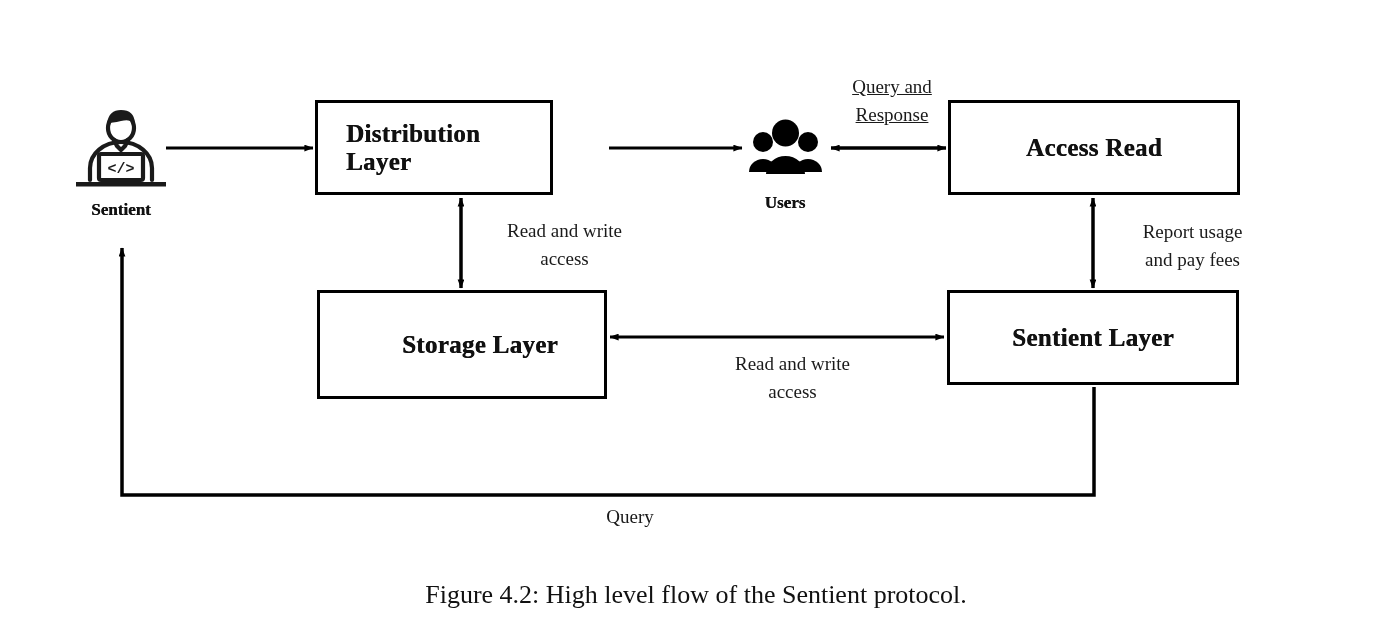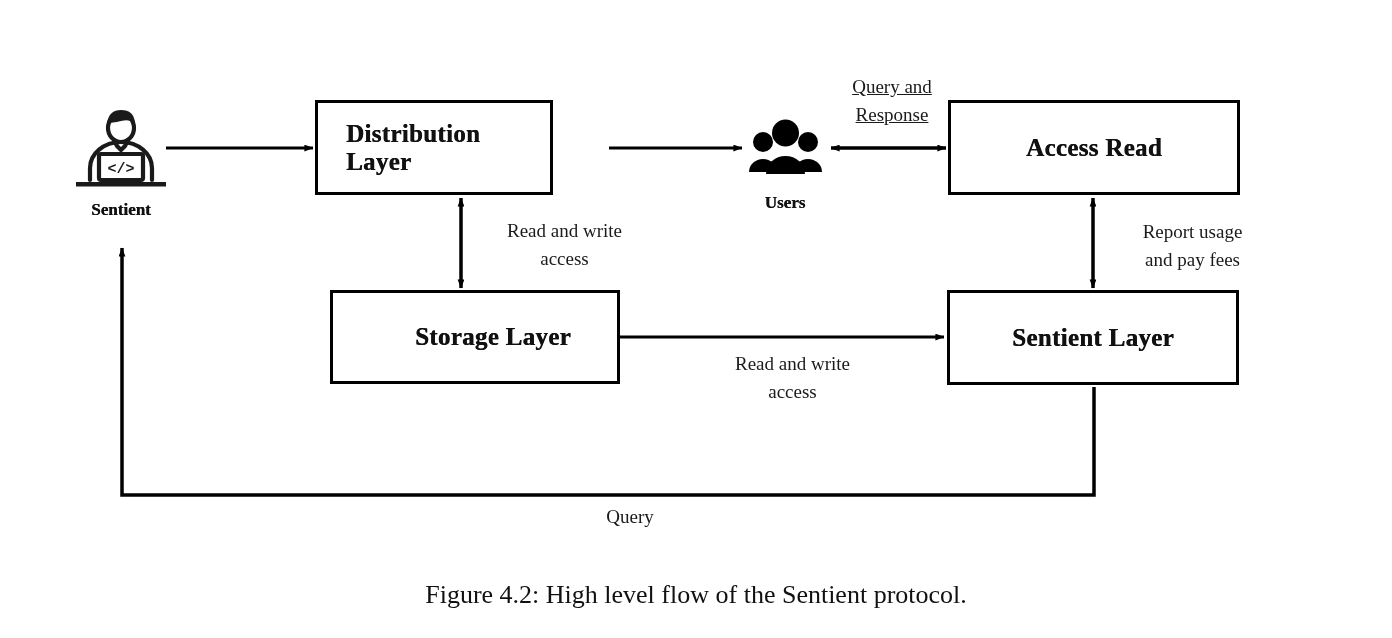--- a/index.html
+++ b/index.html
@@ -147,21 +147,21 @@
   <div class="node-caption" style="left:720px; top:193px; width:130px;">Users</div>
 
   <div class="layer-box" style="left:315px; top:100px; width:238px; height:95px;padding-left:28px;">
     <span class="layer-label">Distribution Layer</span>
   </div>
 
   <div class="layer-box" style="left:948px; top:100px; width:292px; height:95px;">
     <span class="layer-label">Access Read</span>
   </div>
 
-  <div class="layer-box" style="left:330px; top:290px; width:290px; height:94px;padding-left:36px;">
+  <div class="layer-box" style="left:317px; top:290px; width:290px; height:109px;padding-left:36px;">
     <span class="layer-label">Storage Layer</span>
   </div>
 
   <div class="layer-box" style="left:947px; top:290px; width:292px; height:95px;">
     <span class="layer-label">Sentient Layer</span>
   </div>
 
 
 
   <div class="edge-label" style="left:812px; top:73px; width:160px;text-decoration:underline;">Query and

